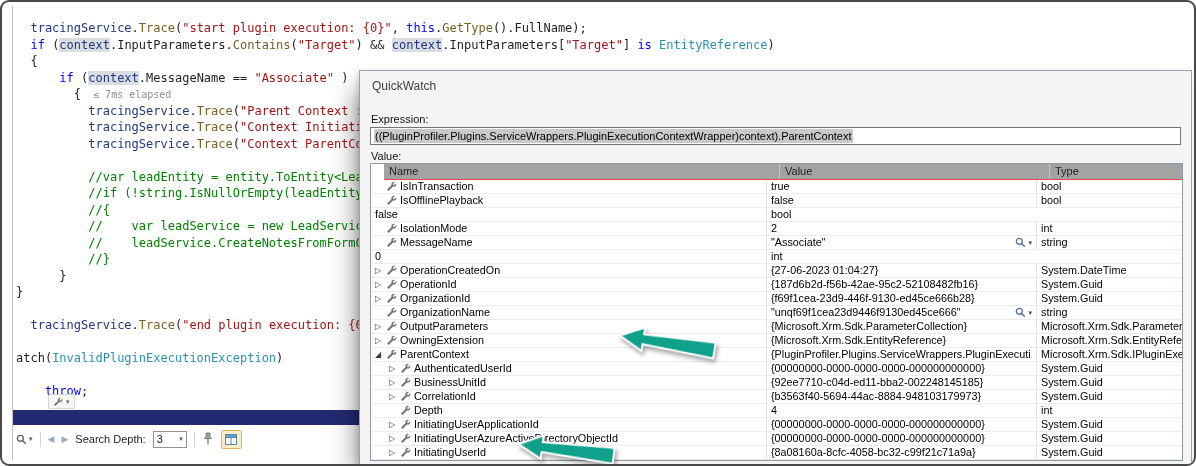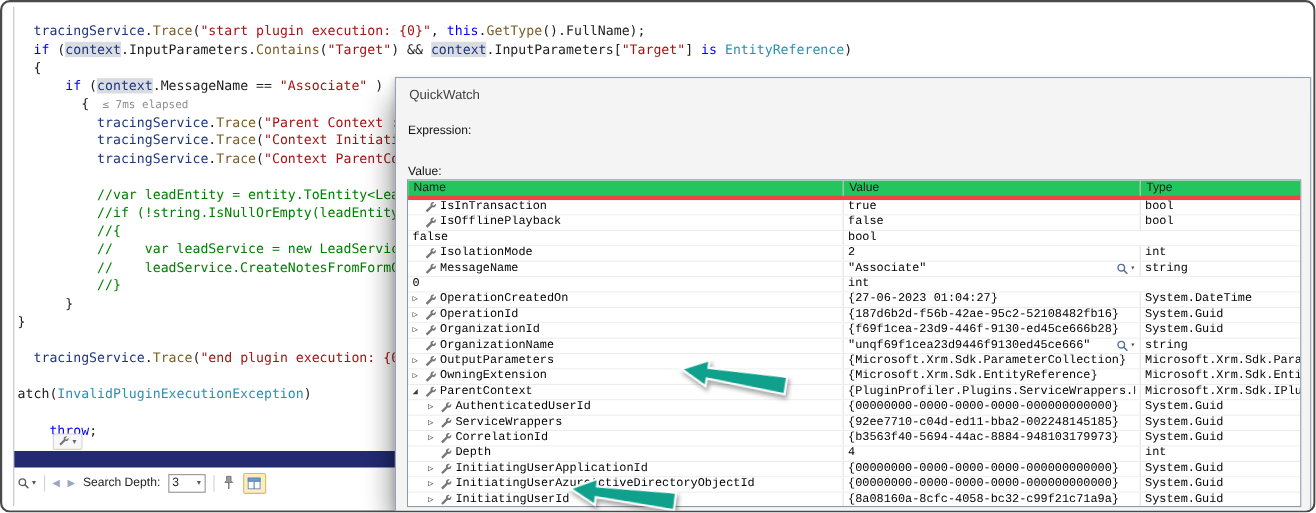--- a/index.html
+++ b/index.html
@@ -75,26 +75,26 @@
   }
   .expr-sel { background:#c9c9c9; color:#000; padding:1px 1px; }
   .value-label { position:absolute; left:11px; top:79px; font-size:11px; color:#111; }
 
   .grid {
     position:absolute; left:10px; right:8px; top:92px; bottom:4px;
     border:1px solid #8e99a6; background:#fff; display:flex; flex-direction:column; overflow:hidden;
   }
   .grid-header {
     display:grid; grid-template-columns:396px 270px 1fr;
-    background:#22c55e; border-bottom:4px solid #ef4444; flex:0 0 16px;
+    background:#a3a3a3; border-bottom:1px solid #ef4444; flex:0 0 16px;margin-left:13px;
   }
   .hcell { font-size:11px; color:#1e1e1e; padding:1px 5px; border-right:1px solid #c9c9c9; overflow:hidden; white-space:nowrap; }
   .hcell:last-child { border-right:none; }
   .grid-body { flex:1; }
-  .grid-row { display:grid; grid-template-columns:396px 270px 1fr; height:14px; border-bottom:1px solid #ececec; background:#fff;font-family:Liberation Mono, monospace; }
+  .grid-row { display:grid; grid-template-columns:396px 270px 1fr; height:14px; border-bottom:1px solid #ececec; background:#fff; }
   .cell {
     font-size:10.8px; line-height:13px; padding:0 4px; white-space:nowrap; overflow:hidden;
     border-right:1px solid #e2e2e2; display:flex; align-items:center; color:#000;
   }
   .name-cell.lvl0 { padding-left:4px; }
   .name-cell.lvl1 { padding-left:18px; }
   .expander { flex:0 0 11px; font-size:8px; color:#3c3c3c; }
   .wrench { flex:0 0 14px; display:inline-flex; align-items:center; }
   .value-cell { justify-content:space-between; }
   .vt { overflow:hidden; }
@@ -150,20 +150,23 @@
           <rect x="0.5" y="0.5" width="11" height="10" fill="#ffffff" stroke="#5b84ad"></rect>
           <rect x="0.5" y="0.5" width="11" height="3" fill="#6f9cc9" stroke="#5b84ad"></rect>
           <line x1="6" y1="3.5" x2="6" y2="10.5" stroke="#5b84ad"></line>
         </svg>
     </span>
   </div>
 
   <div class="dialog">
     <div class="dlg-title">QuickWatch</div>
     <div class="expr-label">Expression:</div>
+    <div class="expr-box">
+      <span class="expr-sel">((PluginProfiler.Plugins.ServiceWrappers.PluginExecutionContextWrapper)context).ParentContext</span>
+    </div>
     <div class="value-label">Value:</div>
     <div class="grid">
       <div class="grid-header">
         <div class="hcell">Name</div>
         <div class="hcell">Value</div>
         <div class="hcell">Type</div>
       </div>
       <div class="grid-body">
           <div class="grid-row">
             <div class="cell name-cell lvl0">
@@ -372,21 +375,21 @@
             <div class="cell type-cell">System.Guid</div>
           </div>
           <div class="grid-row">
             <div class="cell name-cell lvl1">
               <span class="expander">▷</span>
               <span class="wrench">
                 <svg width="11" height="11" viewBox="0 0 16 16">
                   <path fill="#767676" d="M15 4.6c0-.5-.1-1-.3-1.5l-2.9 2.9-1.8-1.8 2.9-2.9C12.4 1.1 11.9 1 11.4 1 9.4 1 7.8 2.6 7.8 4.6c0 .4.1.8.2 1.2L1.5 12.3l2.2 2.2 6.5-6.5c.4.1.8.2 1.2.2 2 0 3.6-1.6 3.6-3.6z"></path>
                 </svg>
               </span>
-              <span>ServiceWrappers</span>
+              <span>BusinessUnitId</span>
             </div>
             <div class="cell value-cell">
               <span class="vt">{92ee7710-c04d-ed11-bba2-002248145185}</span>
             </div>
             <div class="cell type-cell">System.Guid</div>
           </div>
           <div class="grid-row">
             <div class="cell name-cell lvl1">
               <span class="expander">▷</span>
               <span class="wrench">

